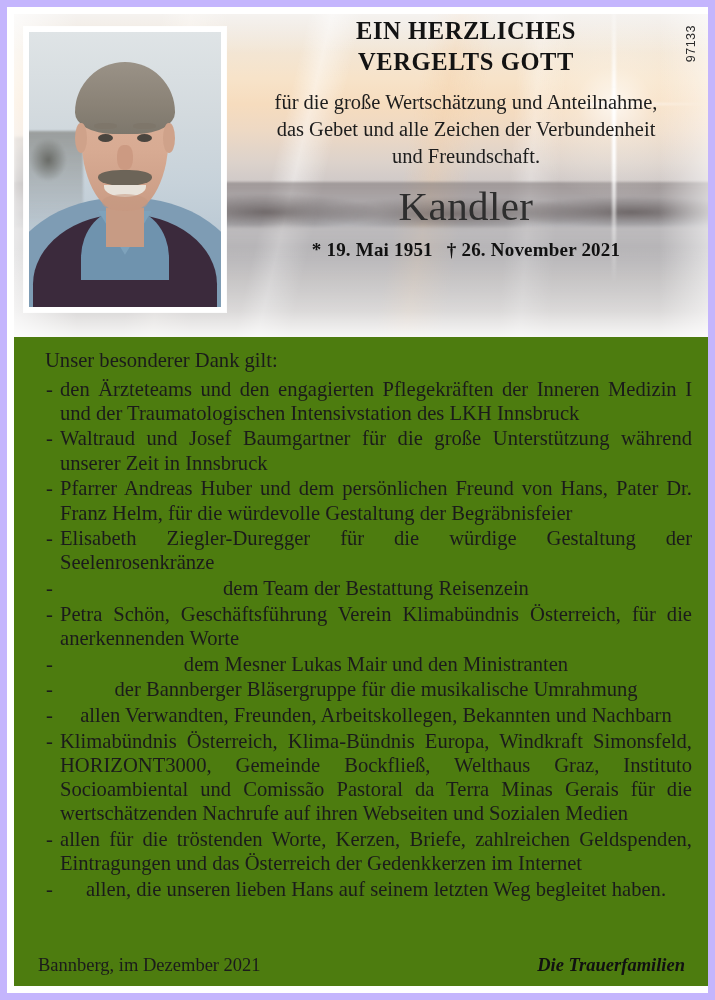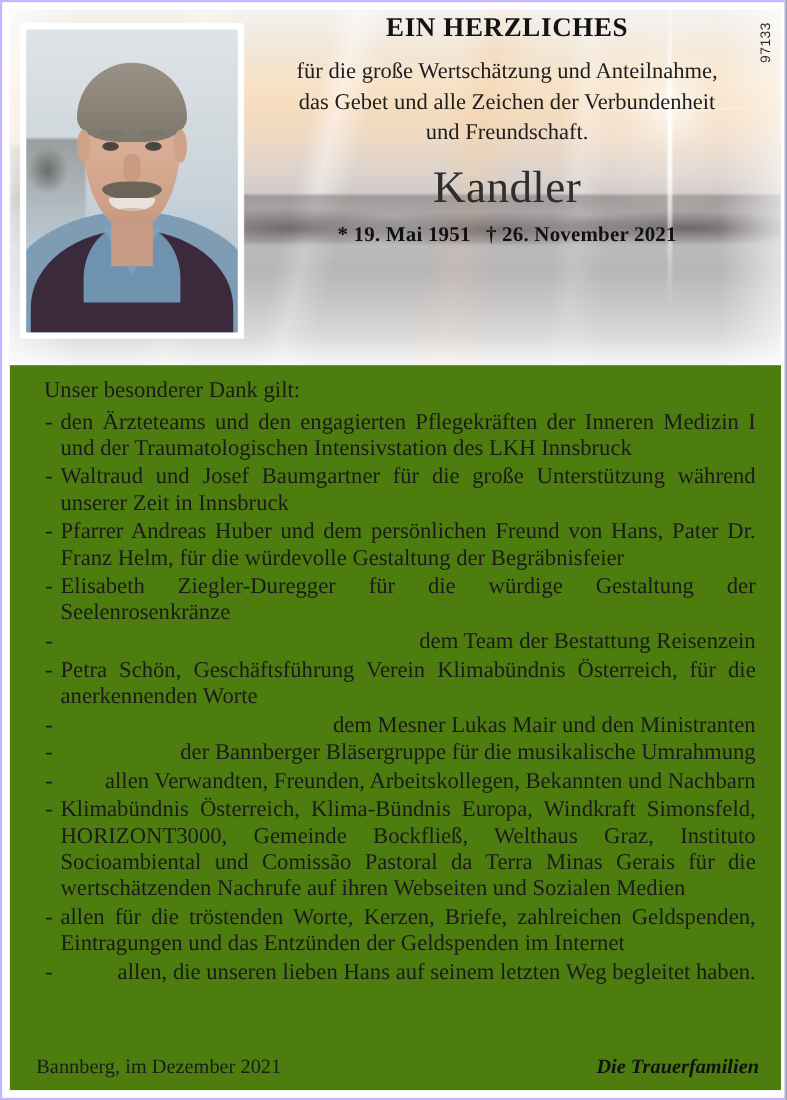--- a/index.html
+++ b/index.html
@@ -10,21 +10,21 @@
   body {
     font-family: "Liberation Serif", "DejaVu Serif", serif;
   }
 
   .notice {
     position: relative;
     width: 715px;
     height: 1000px;
     background: #ffffff;
     box-sizing: border-box;
-    border: 2px solid #c4b5fd;
+    border: 7px solid #c4b5fd;
     overflow: hidden;
   }
 
   
   .header {
     position: absolute;
     left: 7px;
     top: 7px;
     width: 701px;
     height: 323px;
@@ -325,21 +325,21 @@
     margin-bottom: 1.5px;
     text-align: justify;
     text-justify: inter-word;
   }
   ul.thanks li::before {
     content: "-";
     position: absolute;
     left: 1px;
     top: 0;
   }
-  ul.thanks li.nojust { text-align: right; }
+  ul.thanks li.nojust { text-align: center; }
 
   
   .footer {
     position: absolute;
     left: 31px;
     right: 23px;
     bottom: 17px;
     display: flex;
     justify-content: space-between;
     align-items: baseline;
@@ -392,20 +392,21 @@
       <div class="ph-nose"></div>
       <div class="ph-tash"></div>
       <div class="ph-mouth"></div>
       <div class="ph-chin"></div>
     </div>
   </div>
 
   <div class="header-text">
     <div class="salute">
       <div>EIN HERZLICHES</div>
+      <div>VERGELTS GOTT</div>
     </div>
     <div class="intro">
       <div>für die große Wertschätzung und Anteilnahme,</div>
       <div>das Gebet und alle Zeichen der Verbundenheit</div>
       <div>und Freundschaft.</div>
     </div>
     <div class="deceased-name">
       <div>Kandler</div>
     </div>
     <div class="dates">
@@ -421,21 +422,21 @@
       <li>den Ärzteteams und den engagierten Pflegekräften der Inneren Medizin I und der Traumatologischen Intensivstation des LKH Innsbruck</li>
       <li>Waltraud und Josef Baumgartner für die große Unterstützung während unserer Zeit in Innsbruck</li>
       <li>Pfarrer Andreas Huber und dem persönlichen Freund von Hans, Pater Dr. Franz Helm, für die würdevolle Gestaltung der Begräbnisfeier</li>
       <li>Elisabeth Ziegler-Duregger für die würdige Gestaltung der Seelenrosenkränze</li>
       <li class="nojust">dem Team der Bestattung Reisenzein</li>
       <li>Petra Schön, Geschäftsführung Verein Klimabündnis Österreich, für die anerkennenden Worte</li>
       <li class="nojust">dem Mesner Lukas Mair und den Ministranten</li>
       <li class="nojust">der Bannberger Bläsergruppe für die musikalische Umrahmung</li>
       <li class="nojust">allen Verwandten, Freunden, Arbeitskollegen, Bekannten und Nachbarn</li>
       <li>Klimabündnis Österreich, Klima-Bündnis Europa, Windkraft Simonsfeld, HORIZONT3000, Gemeinde Bockfließ, Welthaus Graz, Instituto Socioambiental und Comissão Pastoral da Terra Minas Gerais für die wertschätzenden Nachrufe auf ihren Webseiten und Sozialen Medien</li>
-      <li>allen für die tröstenden Worte, Kerzen, Briefe, zahlreichen Geldspenden, Eintragungen und das Entzünden der Geldspenden im Internet</li>
+      <li>allen für die tröstenden Worte, Kerzen, Briefe, zahlreichen Geldspenden, Eintragungen und das Österreich der Gedenkkerzen im Internet</li>
       <li class="nojust">allen, die unseren lieben Hans auf seinem letzten Weg begleitet haben.</li>
     </ul>
   </div>
 
   <div class="footer">
     <div class="place-date">Bannberg, im Dezember 2021</div>
     <div class="signature">Die Trauerfamilien</div>
   </div>
 
 </div>

